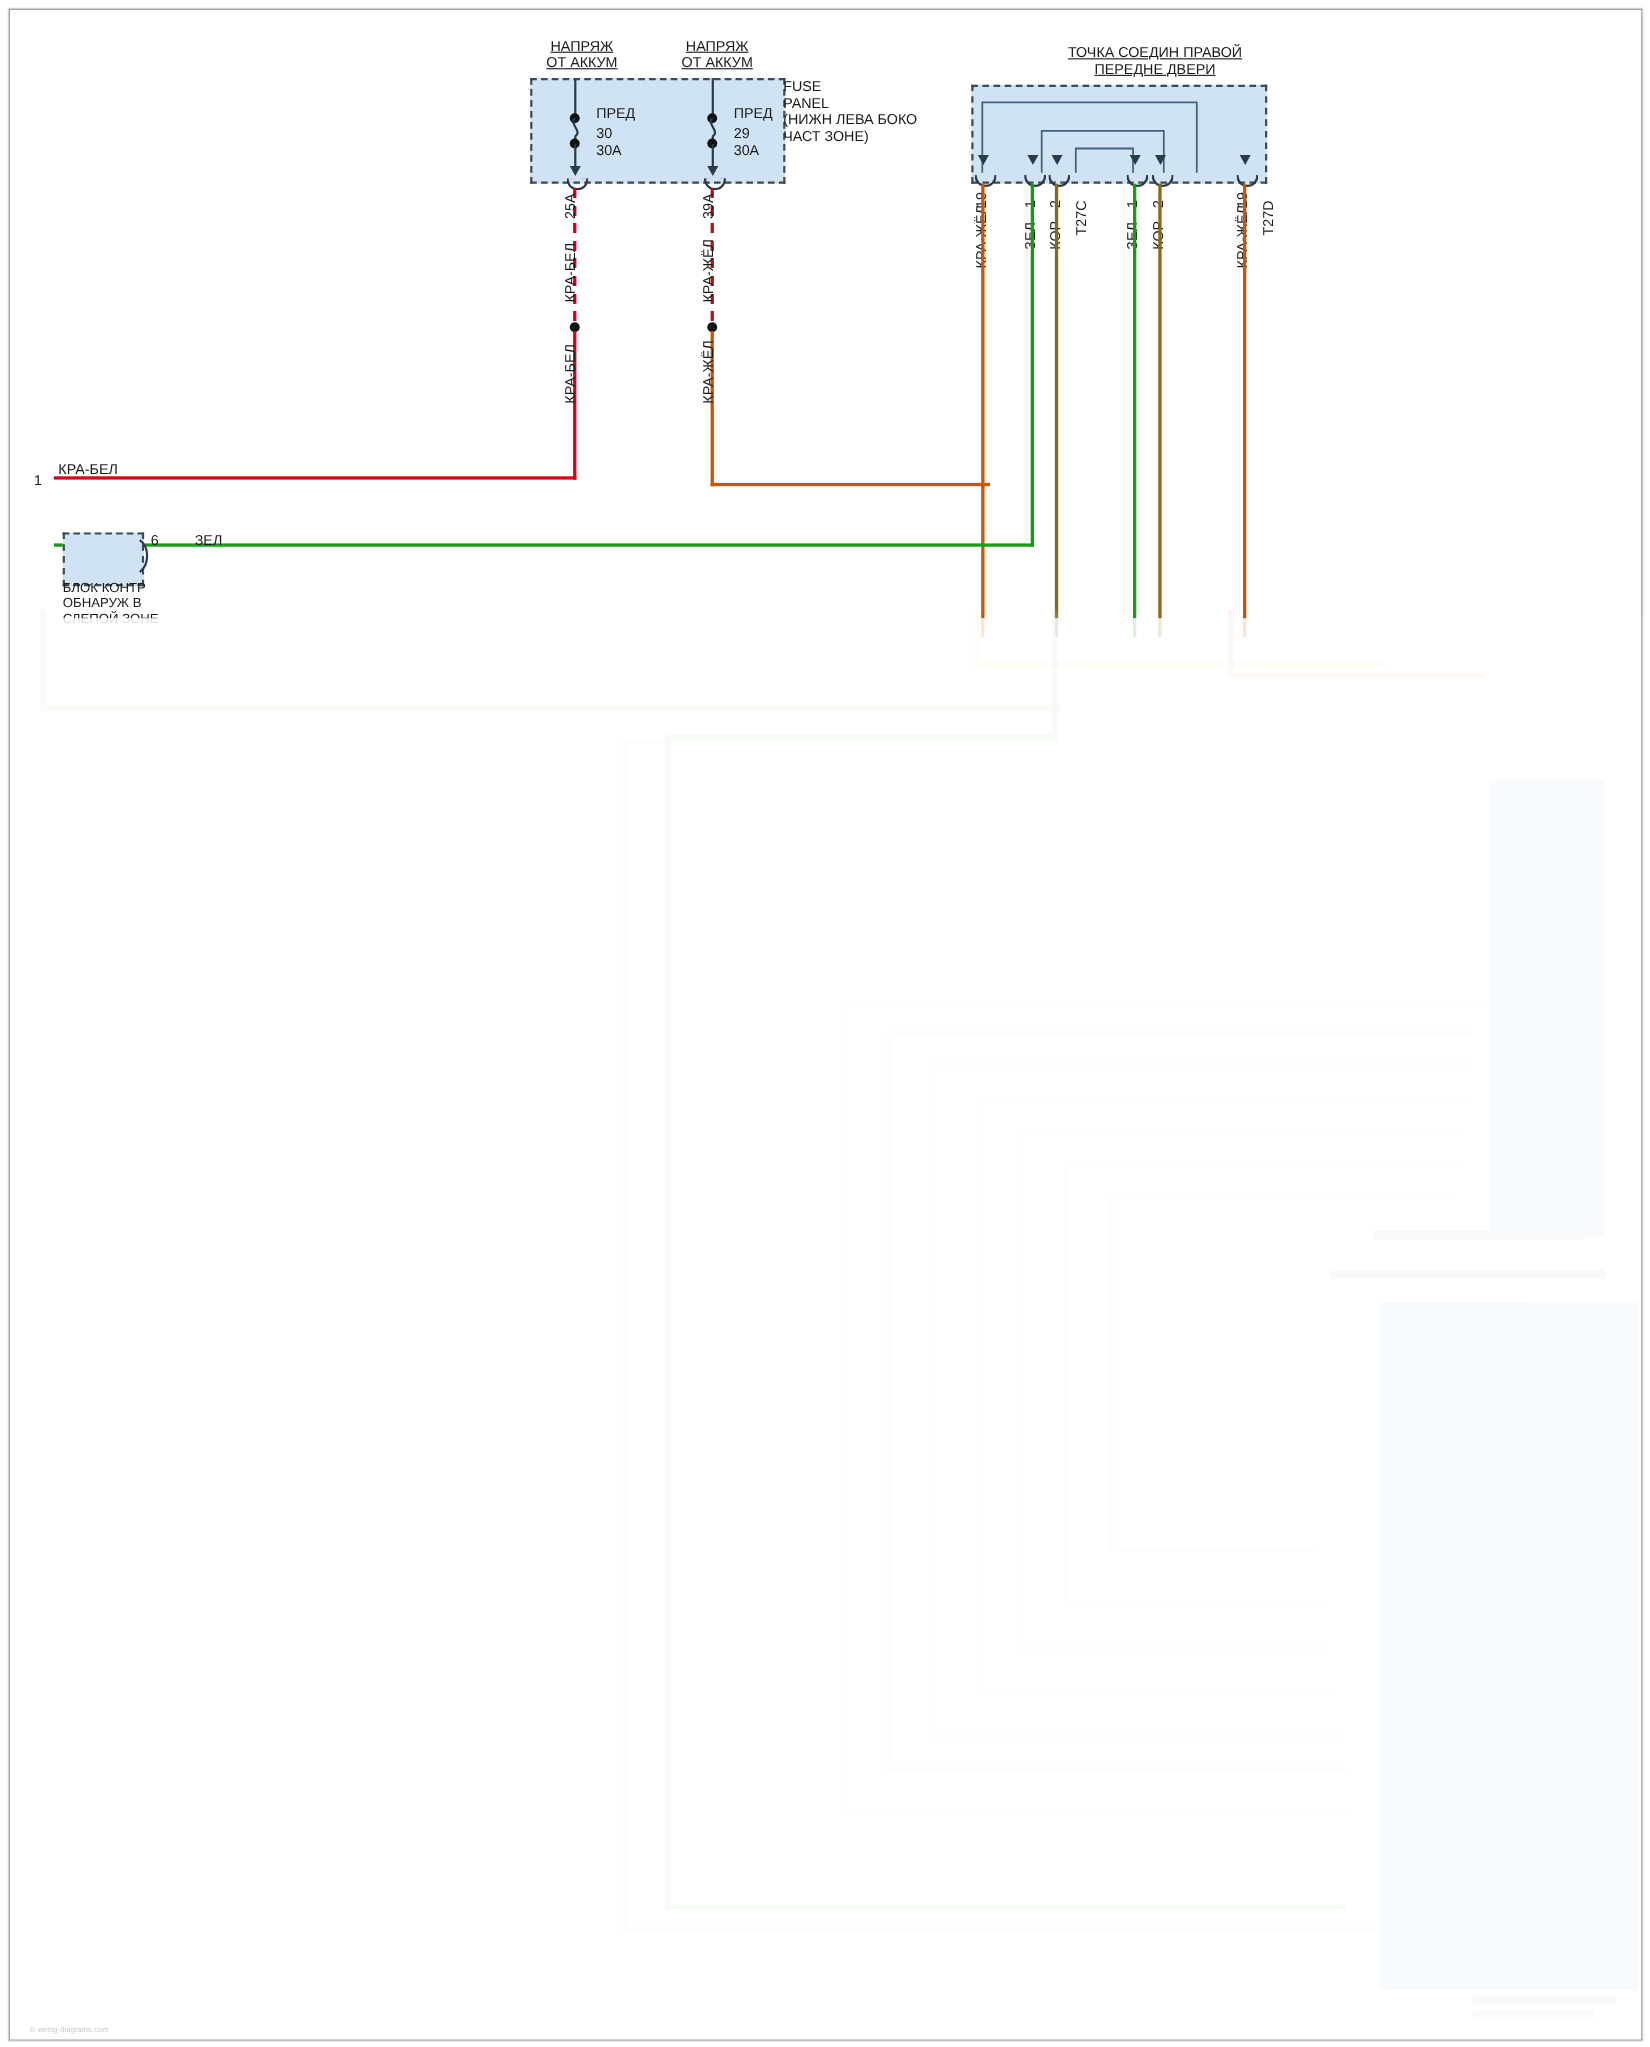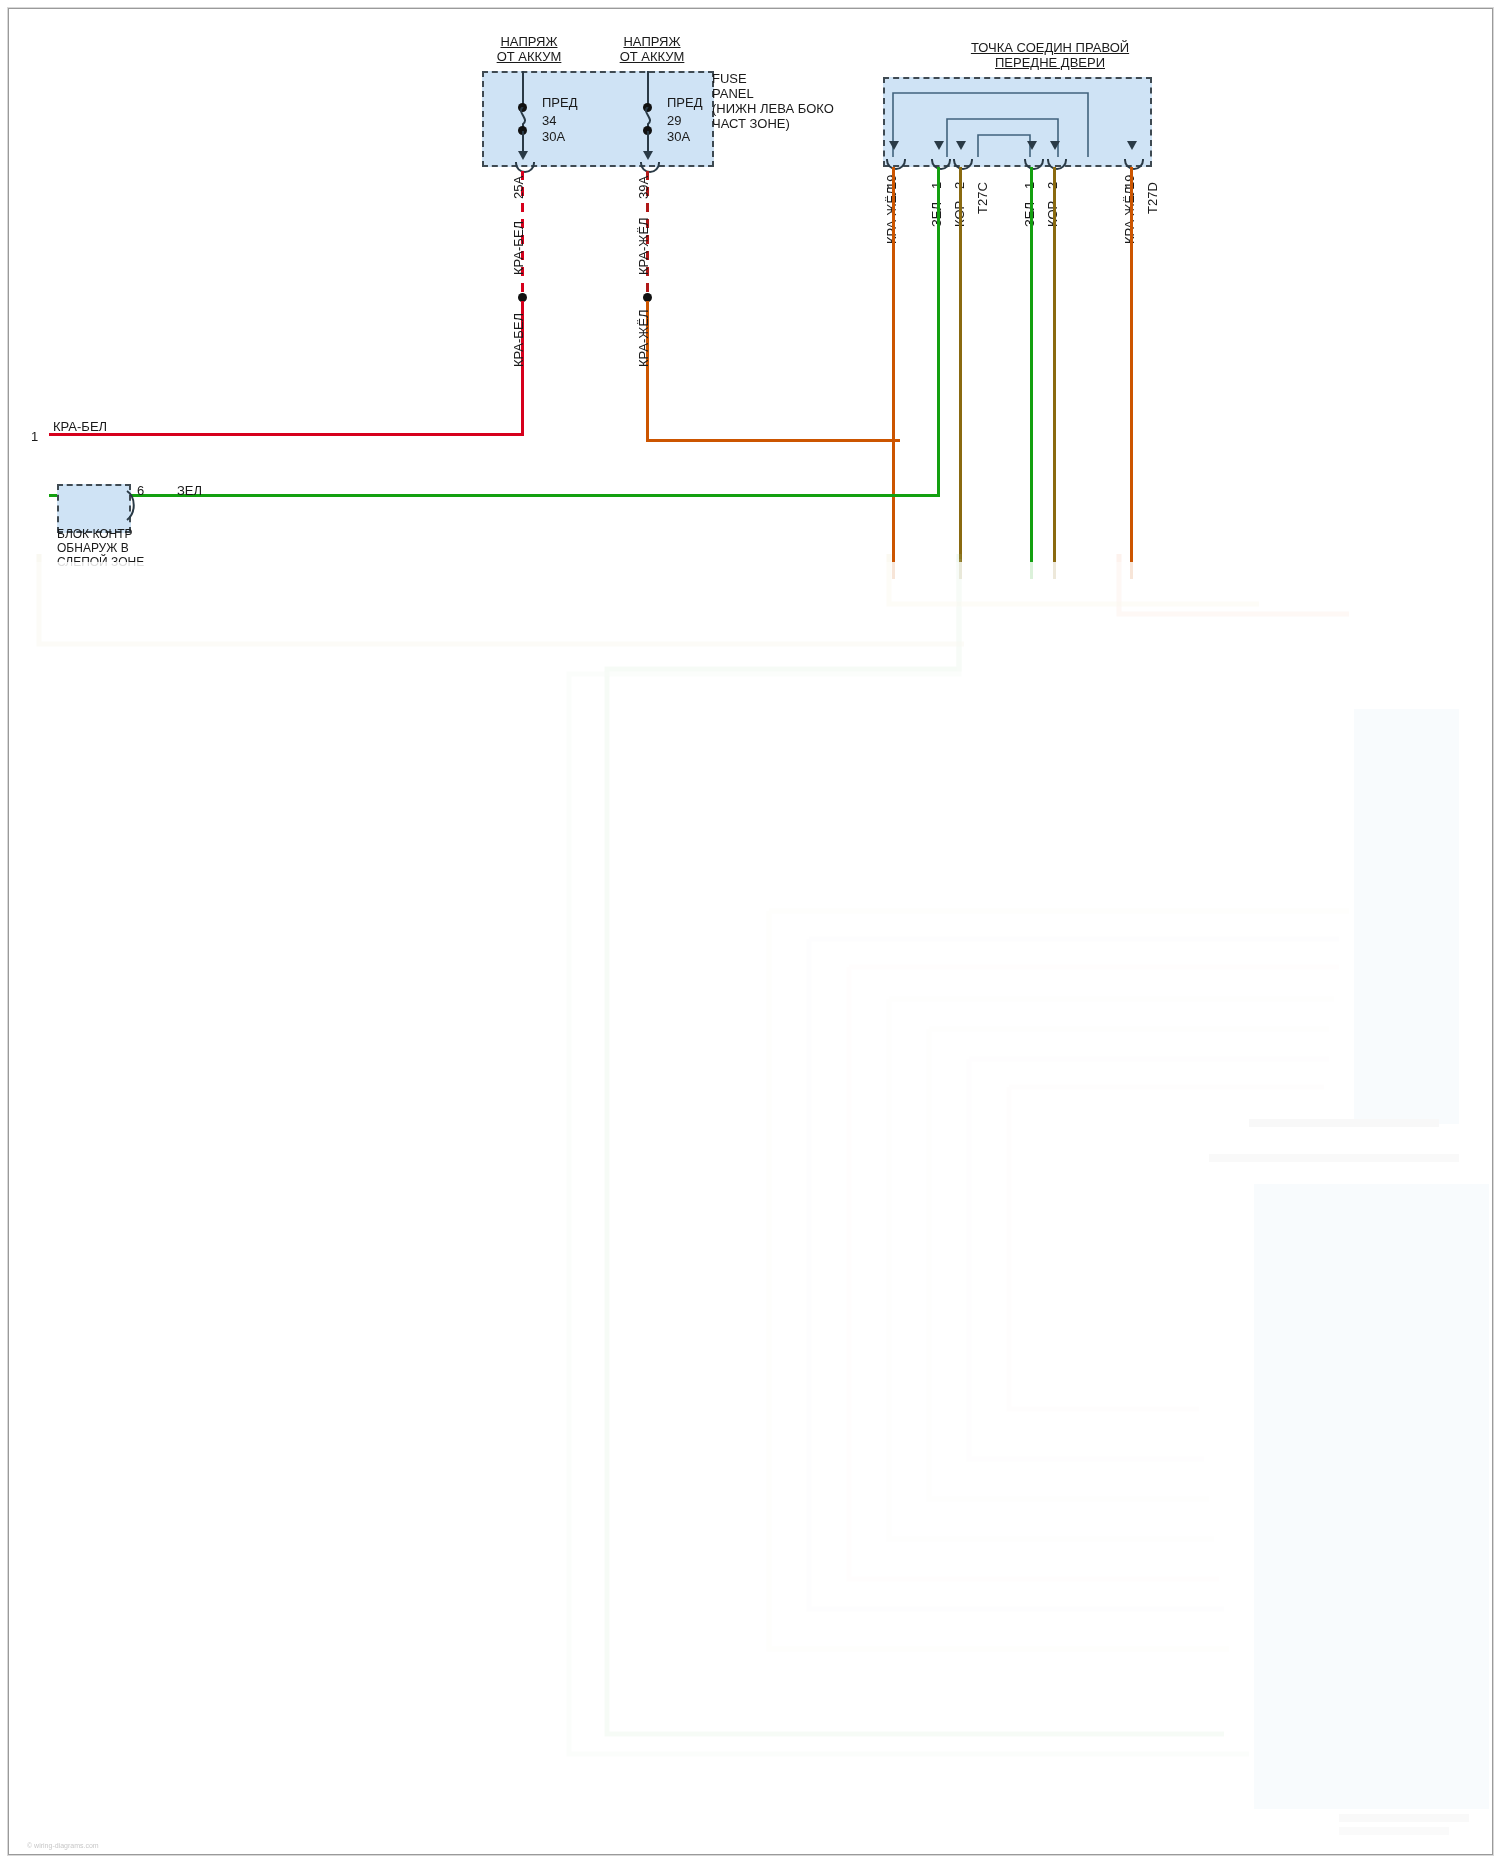--- a/index.html
+++ b/index.html
@@ -60,21 +60,21 @@
   <div class="vline" style="left:513px;top:62px;height:36px;"></div>
   <div class="dot" style="left:509px;top:94px;"></div>
   <svg style="position:absolute;left:505px;top:98px;" width="16" height="24">
     <path d="M9,0 C2,5 16,12 9,17 L9,24" stroke="#2a3a46" stroke-width="2" fill="none"></path>
   </svg>
   <div class="dot" style="left:509px;top:117px;"></div>
   <div class="vline" style="left:513px;top:122px;height:24px;"></div>
   <div class="arrow" style="left:509px;top:142px;"></div>
   <div class="pinarc" style="left:506px;top:153px;"></div>
   <div class="lbl" style="left:533px;top:86px;">ПРЕД</div>
-  <div class="lbl" style="left:533px;top:104px;">34</div>
+  <div class="lbl" style="left:533px;top:104px;">30</div>
   <div class="lbl" style="left:533px;top:120px;">30A</div>
 
   <div class="vline" style="left:638px;top:62px;height:36px;"></div>
   <div class="dot" style="left:634px;top:94px;"></div>
   <svg style="position:absolute;left:630px;top:98px;" width="16" height="24">
     <path d="M9,0 C2,5 16,12 9,17 L9,24" stroke="#2a3a46" stroke-width="2" fill="none"></path>
   </svg>
   <div class="dot" style="left:634px;top:117px;"></div>
   <div class="vline" style="left:638px;top:122px;height:24px;"></div>
   <div class="arrow" style="left:634px;top:142px;"></div>

